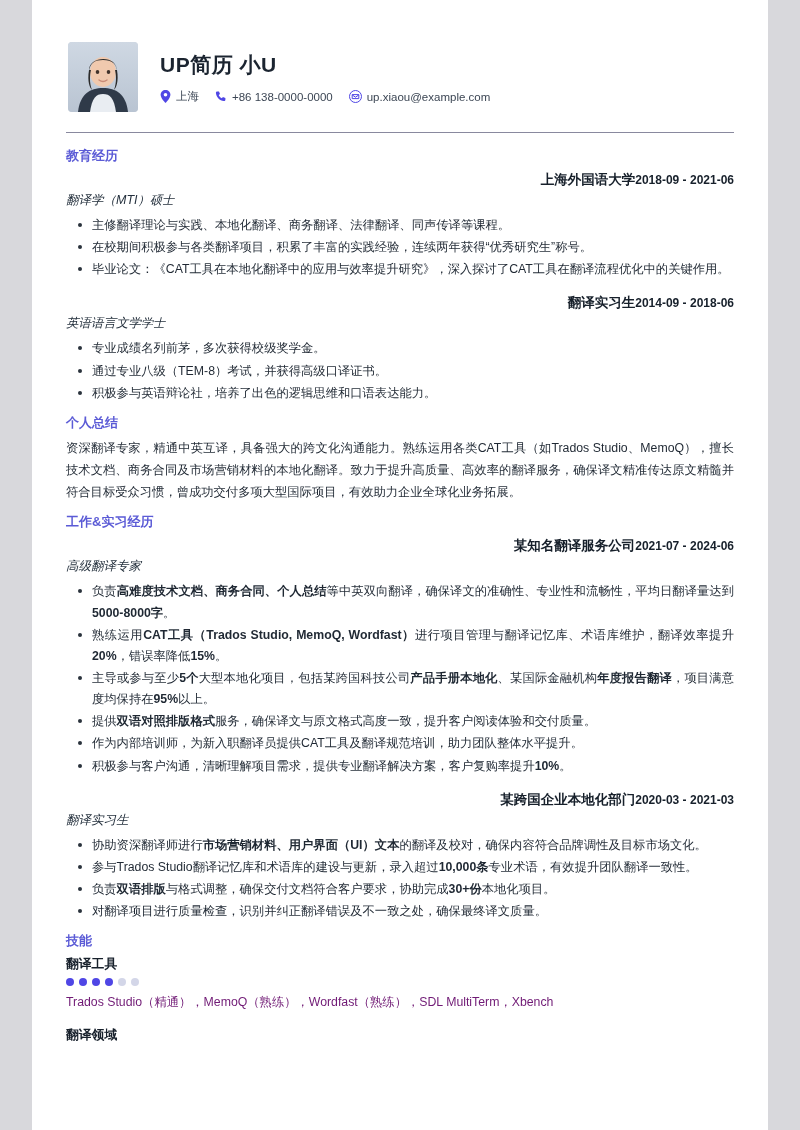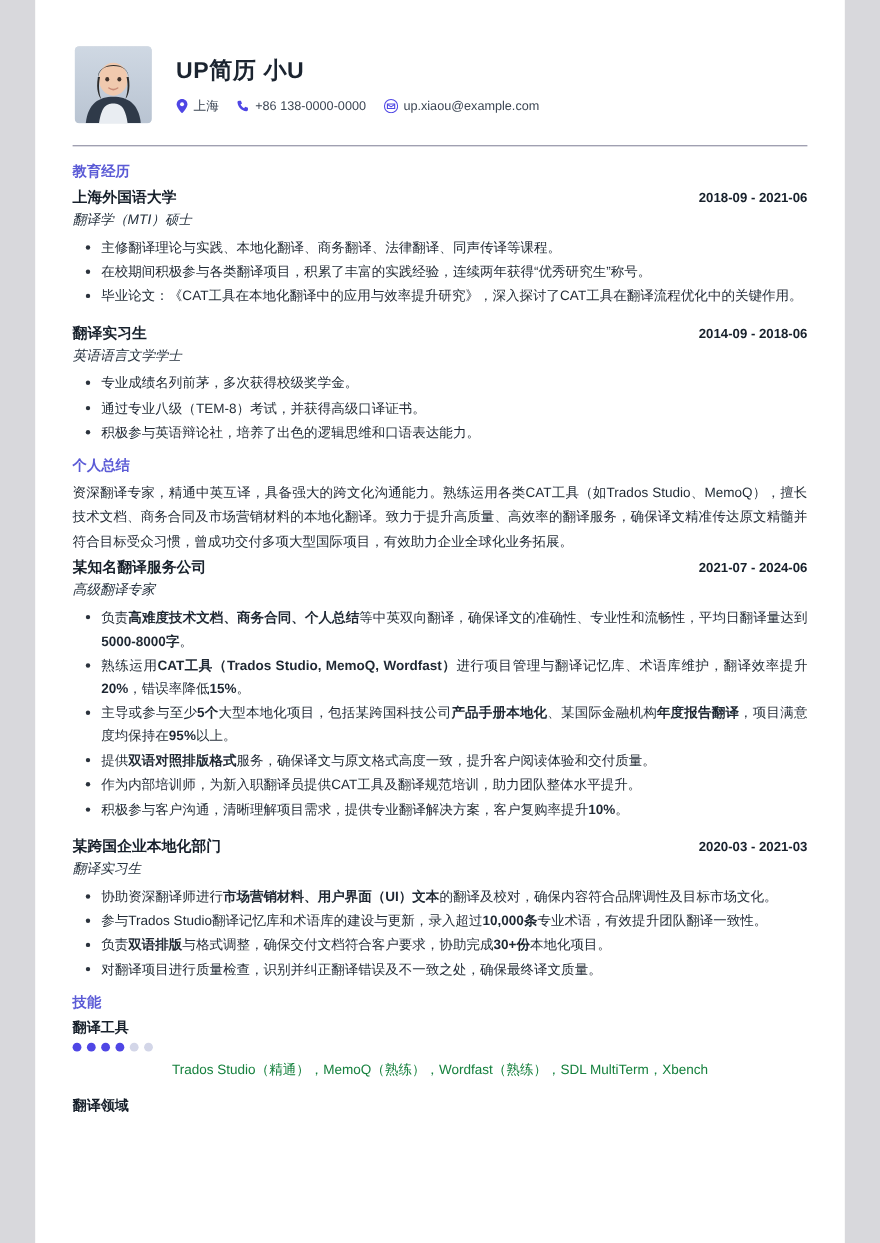--- a/index.html
+++ b/index.html
@@ -74,21 +74,21 @@
   .section { margin-bottom: 4px; }
   .section-title {
     color: #5b5bd6;
     font-size: 13px;
     font-weight: bold;
     margin: 10px 0 6px 0;
   }
   .entry { margin-bottom: 6px; }
   .entry-head {
     display: flex;
-    justify-content: space-between;
+    justify-content: flex-end;
     align-items: baseline;
   }
   .entry-org {
     font-size: 13.5px;
     font-weight: bold;
     color: #17202b;
   }
   .entry-date {
     font-size: 12px;
     font-weight: bold;
@@ -155,23 +155,22 @@
   }
   .dot {
     width: 8px;
     height: 8px;
     border-radius: 50%;
     background: #d3d6e8;
   }
   .dot.on { background: #4f46e5; }
   .skill-body {
     font-size: 12.3px;
-    color: #15803d;
+    color: #701a75;
     line-height: 1.6;
-    text-align: center;
   }
   .clipped {
     overflow: hidden;
     height: 14px;
   }
   b { font-weight: bold; }
 </style>
 </head>
 <body>
 
@@ -270,20 +269,21 @@
         </ul>
       </div>
     </div>
 
     <div class="section">
       <div class="section-title">个人总结</div>
       <p class="para">资深翻译专家，精通中英互译，具备强大的跨文化沟通能力。熟练运用各类CAT工具（如Trados Studio、MemoQ），擅长技术文档、商务合同及市场营销材料的本地化翻译。致力于提升高质量、高效率的翻译服务，确保译文精准传达原文精髓并符合目标受众习惯，曾成功交付多项大型国际项目，有效助力企业全球化业务拓展。</p>
     </div>
 
     <div class="section">
+      <div class="section-title">工作&amp;实习经历</div>
 
       <div class="entry">
         <div class="entry-head">
           <span class="entry-org">某知名翻译服务公司</span>
           <span class="entry-date">2021-07 - 2024-06</span>
         </div>
         <div class="entry-sub">
           <span class="entry-role">高级翻译专家</span>
           <span class="entry-extra"></span>
         </div>

